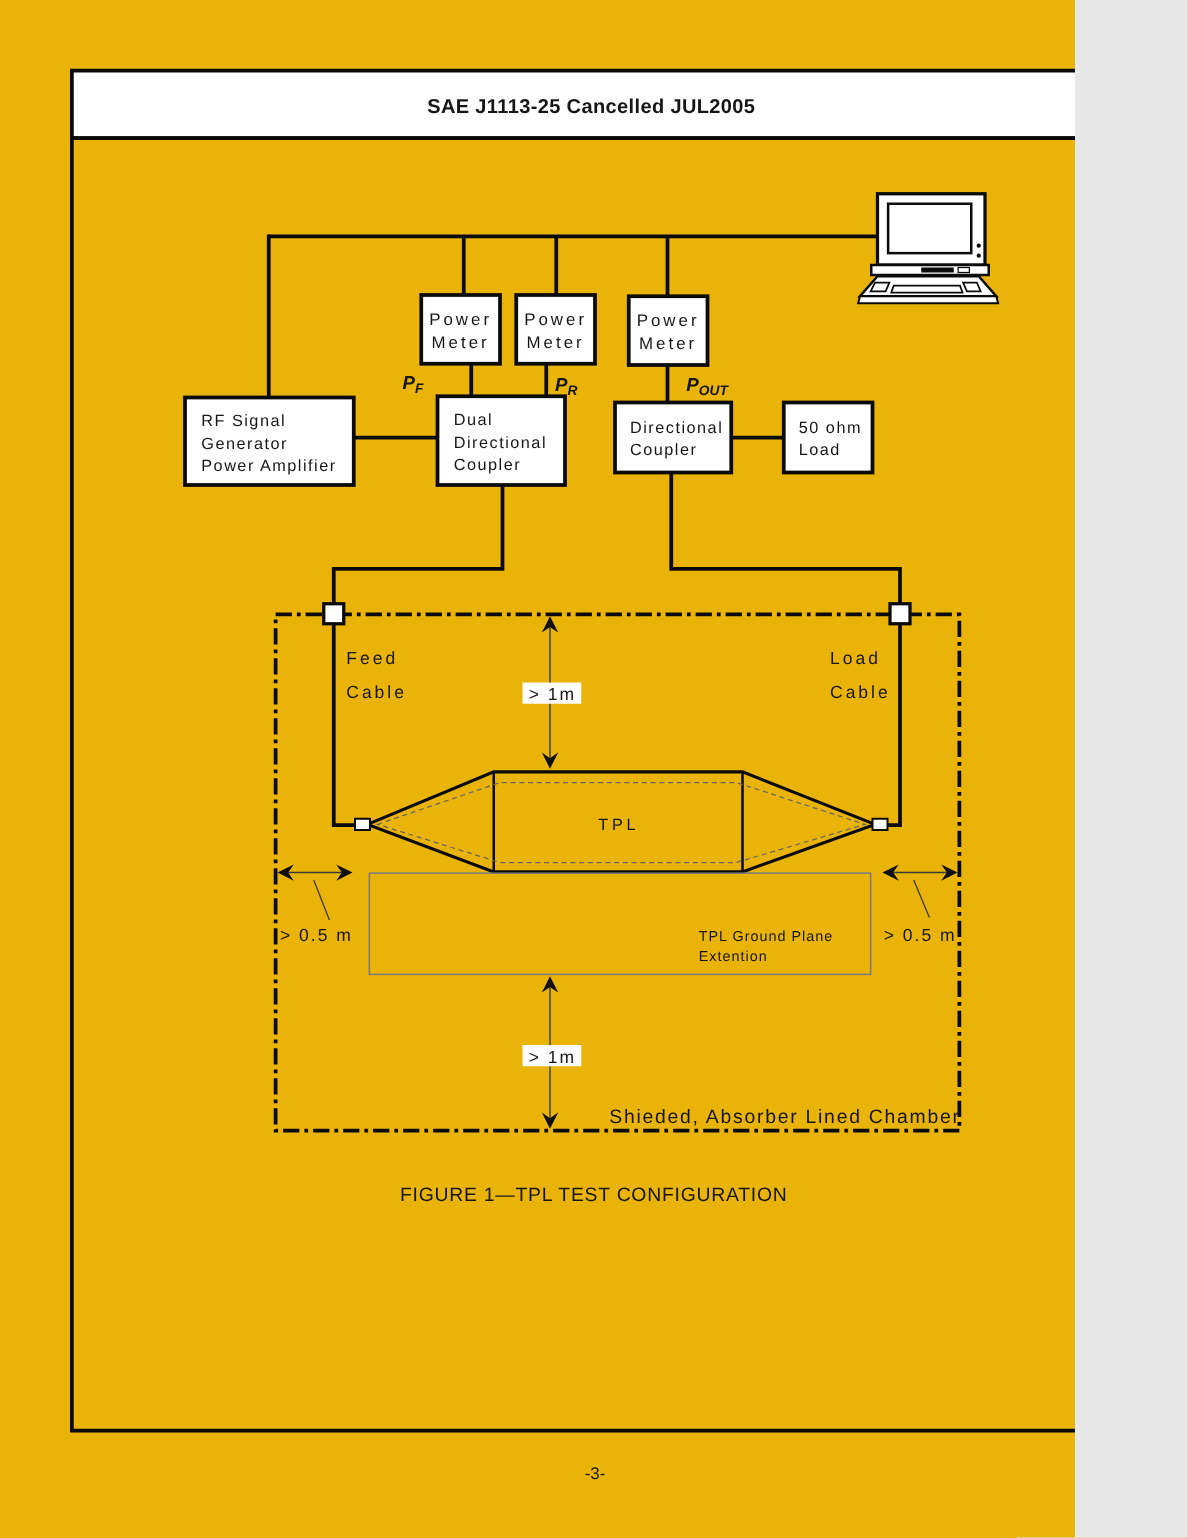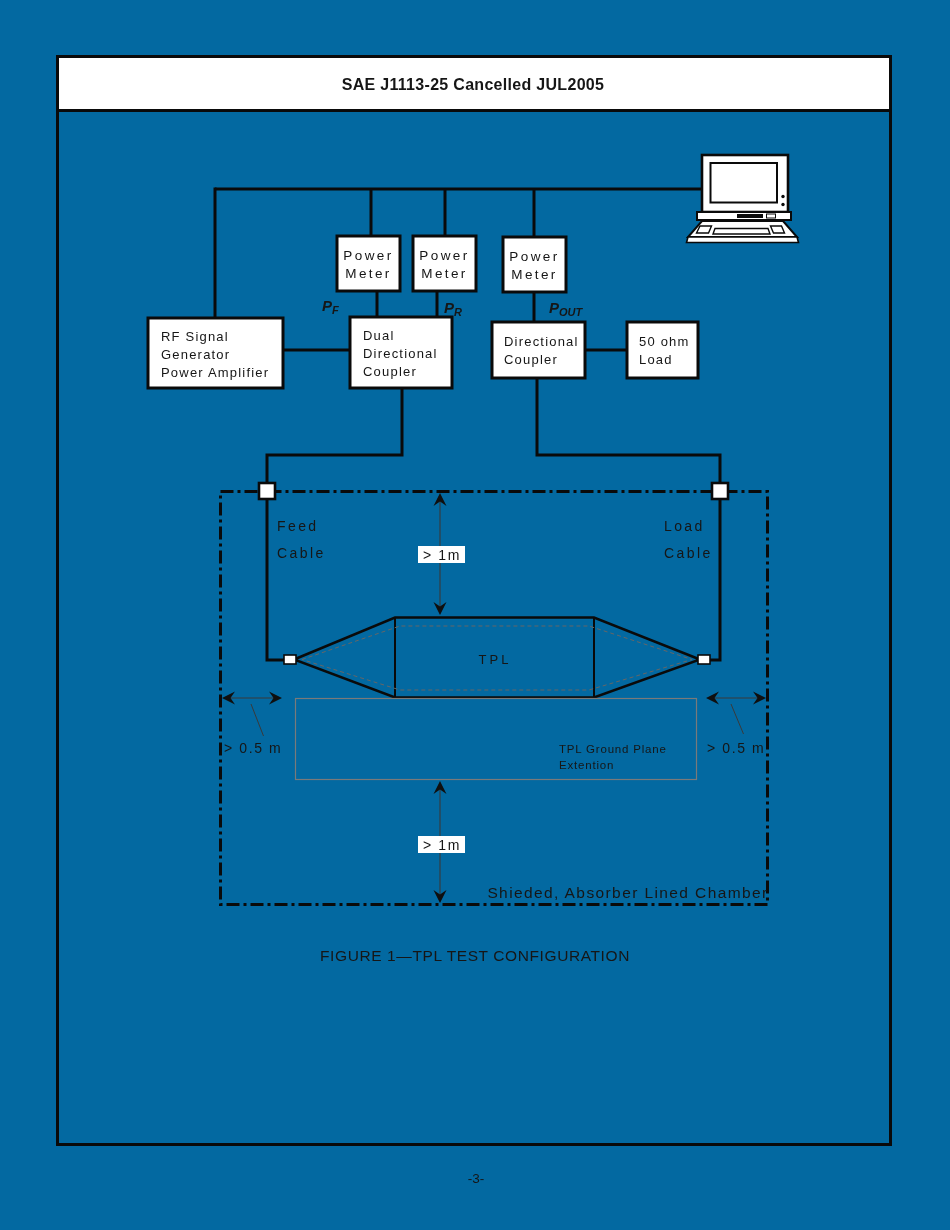--- a/index.html
+++ b/index.html
@@ -1,18 +1,18 @@
 <!DOCTYPE html>
 <html><head>
 <meta charset="utf-8">
 <title>SAE J1113-25 Page</title>
 <style>
   html,body { margin:0; padding:0; background:#e8e8e8; }
   .page {
-    position:relative; width:950px; height:1230px; background:#0369a1;
+    position:relative; width:860px; height:1230px; background:#eab308;
     font-family:"Liberation Sans", sans-serif; overflow:hidden;
   }
   svg { position:absolute; left:0; top:0; }
   .t { font-family:"Liberation Sans", sans-serif; fill:#161616; }
   .hdr { font-size:16px; font-weight:bold; letter-spacing:0.3px; }
   .box-label { font-size:13.5px; letter-spacing:2.4px; }
   .box-label-left { font-size:13px; letter-spacing:1.2px; }
   .cable-label { font-size:14px; letter-spacing:2.4px; }
   .dim-label { font-size:14px; letter-spacing:1.6px; }
   .p-label { font-size:15px; font-weight:bold; font-style:italic; }

